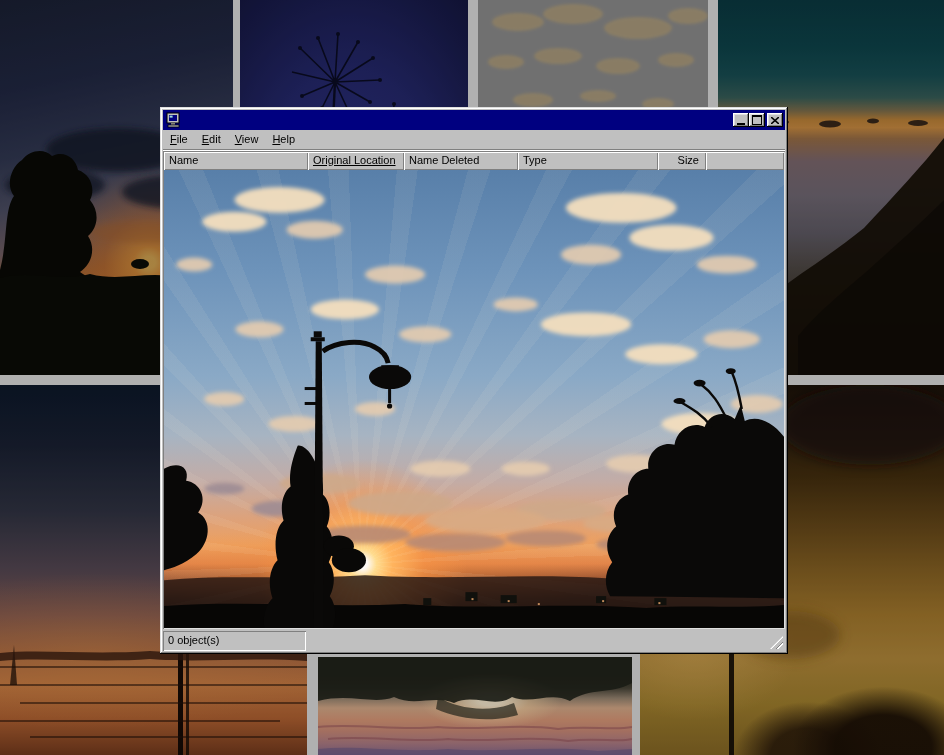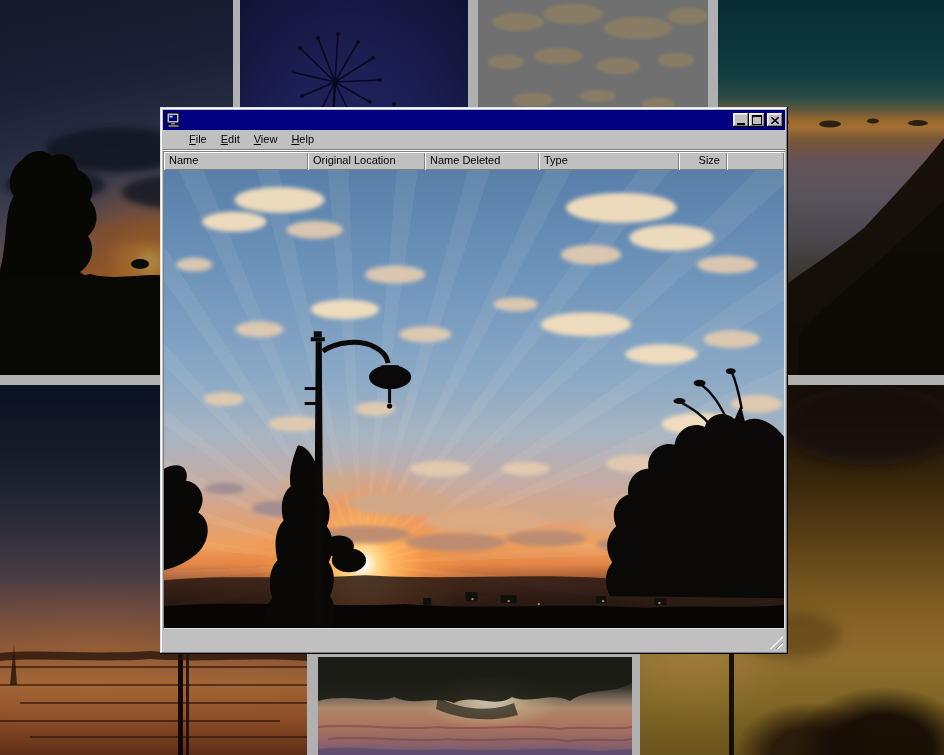--- a/index.html
+++ b/index.html
@@ -51,29 +51,29 @@
   }
   .titlebar{height:20px;flex:0 0 20px;background:#000080;display:flex;align-items:center;padding:0 2px;}
   .titlebar .ticon{width:16px;height:16px;margin:0 3px 0 1px;flex:0 0 16px;}
   .title-text{color:#fff;font-size:11px;font-weight:bold;flex:1 1 auto;white-space:nowrap;overflow:hidden;}
   .tbtns{display:flex;align-items:center;gap:0;}
   .tbtn{width:16px;height:14px;background:#c0c0c0;display:flex;align-items:center;justify-content:center;
     box-shadow: inset -1px -1px #000, inset 1px 1px #fff, inset -2px -2px #808080, inset 2px 2px #dfdfdf;}
   .tbtn.close{margin-left:2px;}
   .glyph-min{width:8px;height:2px;background:#000;margin-top:7px;}
   .glyph-max{width:8px;height:7px;border:1px solid #000;border-top-width:2px;}
-  .menubar{height:19px;flex:0 0 19px;display:flex;align-items:center;padding-left:19px;}
+  .menubar{height:19px;flex:0 0 19px;display:flex;align-items:center;padding-left:0;}
   .menu-item{font-size:11px;color:#000;padding:0 7px;line-height:19px;}
   .menu-item .hk{text-decoration:underline;}
   .menu-divider{height:2px;flex:0 0 2px;background:linear-gradient(#808080 50%, #fff 50%);}
   .list-frame{flex:1 1 auto;display:flex;flex-direction:column;box-shadow: inset 1px 1px #808080, inset -1px -1px #dfdfdf;padding:1px;min-height:0;}
   .hdr-row{height:18px;flex:0 0 18px;display:flex;background:#c0c0c0;}
   .hdr-cell{box-sizing:border-box;height:18px;background:#c0c0c0;font-size:11px;line-height:17px;padding-left:5px;color:#000;
     box-shadow: inset 1px 1px #fff, inset -1px -1px #808080;white-space:nowrap;overflow:hidden;}
-  .hdr-cell.c0{width:144px;} .hdr-cell.c1{width:117px;} .hdr-cell.c2{width:114px;}
+  .hdr-cell.c0{width:144px;} .hdr-cell.c1{width:96px;text-decoration:underline;} .hdr-cell.c2{width:114px;}
   .hdr-cell.c3{width:140px;} .hdr-cell.c4{width:48px;text-align:right;padding-right:7px;padding-left:16px;}
   .hdr-cell.c5{flex:1 1 auto;}
   .list-body{flex:1 1 auto;position:relative;overflow:hidden;
     background:
       repeating-conic-gradient(from 235deg at 32% 86%, rgba(255,240,215,.07) 0deg 3deg, rgba(255,240,215,0) 3deg 10deg),
       radial-gradient(circle at 32% 86%, rgba(255,255,255,.95) 0 5px, #ffdc8e 14px, #ffb45e 30px, rgba(250,150,70,.55) 62px, rgba(250,150,70,0) 105px),
       radial-gradient(ellipse 55% 14% at 32% 88%, rgba(240,140,60,.5), rgba(0,0,0,0) 75%),
       linear-gradient(180deg,#587fa9 0%,#6d93ba 22%,#8aa9c6 45%,#a7b4c2 58%,#c3aca6 68%,#dda27b 76%,#eea05e 82%,#e2854a 86%,#8a4a2c 90%,#321d14 93.5%,#120d0a 96%,#080606 100%);}
   .list-body svg{position:absolute;inset:0;width:100%;height:100%;}
   .statusbar{height:20px;flex:0 0 20px;display:flex;align-items:stretch;margin-top:2px;position:relative;}
@@ -394,16 +394,17 @@
         <path d="M158 182 C172 172 196 170 210 178 C218 182 222 188 223 194" stroke="#0a0908" stroke-width="5" fill="none"></path>
         <path d="M216 196 L234 196 L230 205 L220 205 Z" fill="#0a0908"></path>
         <ellipse cx="225" cy="208" rx="21" ry="12" fill="#0a0908"></ellipse>
         <rect x="223" y="220" width="3" height="14" fill="#0a0908"></rect>
         <circle cx="224.5" cy="237" r="2.6" fill="#0a0908"></circle>
       </svg>
     </div>
   </div>
 
   <div class="statusbar">
+    <div class="status-panel p1">0 object(s)</div>
     <div class="grip"></div>
   </div>
 
 </div>
 
 </body></html>

